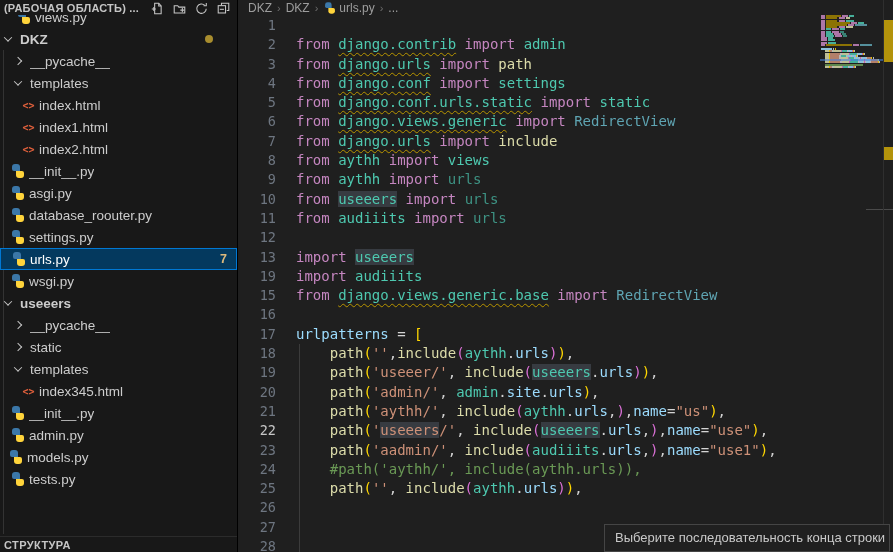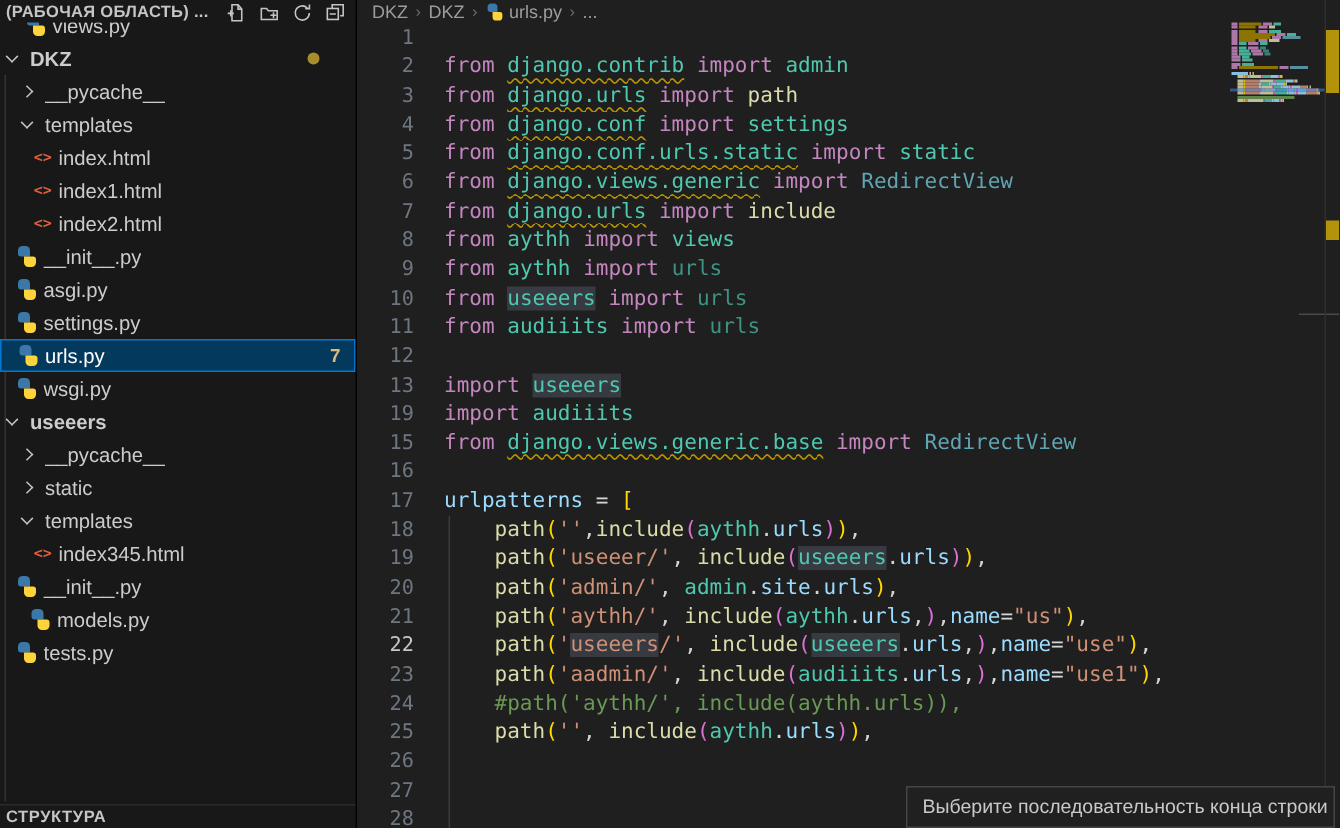--- a/index.html
+++ b/index.html
@@ -113,20 +113,24 @@
         <div class="trow" style="padding-left: 11px;">
           <span class="ico ico-py"></span>
           <span class="tlabel">__init__.py</span>
         </div>
         <div class="trow" style="padding-left: 11px;">
           <span class="ico ico-py"></span>
           <span class="tlabel">asgi.py</span>
         </div>
         <div class="trow" style="padding-left: 11px;">
           <span class="ico ico-py"></span>
+          <span class="tlabel">database_roouter.py</span>
+        </div>
+        <div class="trow" style="padding-left: 11px;">
+          <span class="ico ico-py"></span>
           <span class="tlabel">settings.py</span>
         </div>
         <div class="trow sel" style="padding-left: 11px;">
           <span class="ico ico-py"></span>
           <span class="tlabel">urls.py</span>
           <span class="badge" style="color: rgb(221, 185, 124);">7</span>
         </div>
         <div class="trow" style="padding-left: 11px;">
           <span class="ico ico-py"></span>
           <span class="tlabel">wsgi.py</span>
@@ -148,21 +152,25 @@
           <span class="tlabel">templates</span>
         </div>
         <div class="trow" style="padding-left: 21px;">
           <span class="ico-html"></span>
           <span class="tlabel">index345.html</span>
         </div>
         <div class="trow" style="padding-left: 11px;">
           <span class="ico ico-py"></span>
           <span class="tlabel">__init__.py</span>
         </div>
-        <div class="trow" style="padding-left: 20px;">
+        <div class="trow" style="padding-left: 11px;">
+          <span class="ico ico-py"></span>
+          <span class="tlabel">admin.py</span>
+        </div>
+        <div class="trow" style="padding-left: 9px;">
           <span class="ico ico-py"></span>
           <span class="tlabel">models.py</span>
         </div>
         <div class="trow" style="padding-left: 11px;">
           <span class="ico ico-py"></span>
           <span class="tlabel">tests.py</span>
         </div>
       </div>
     <div id="outline-hdr">
       <span>СТРУКТУРА</span>

